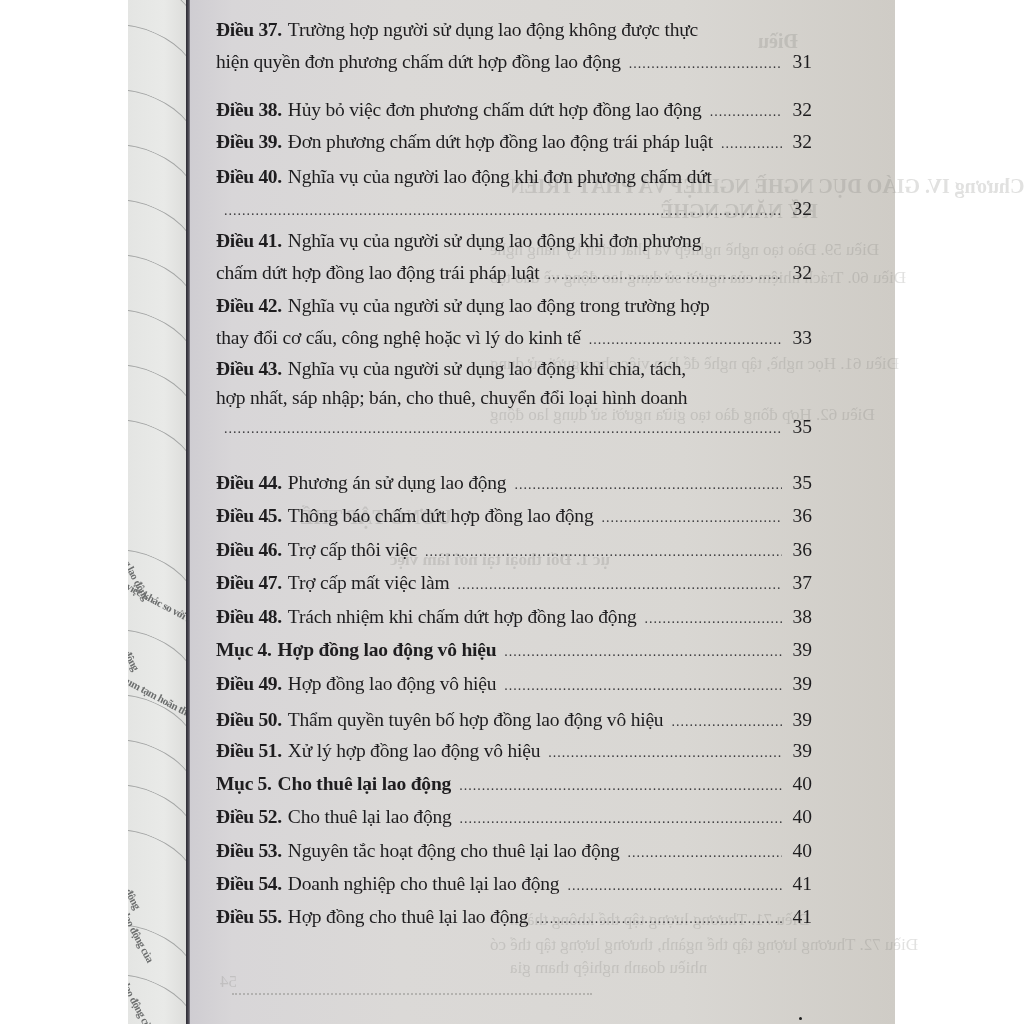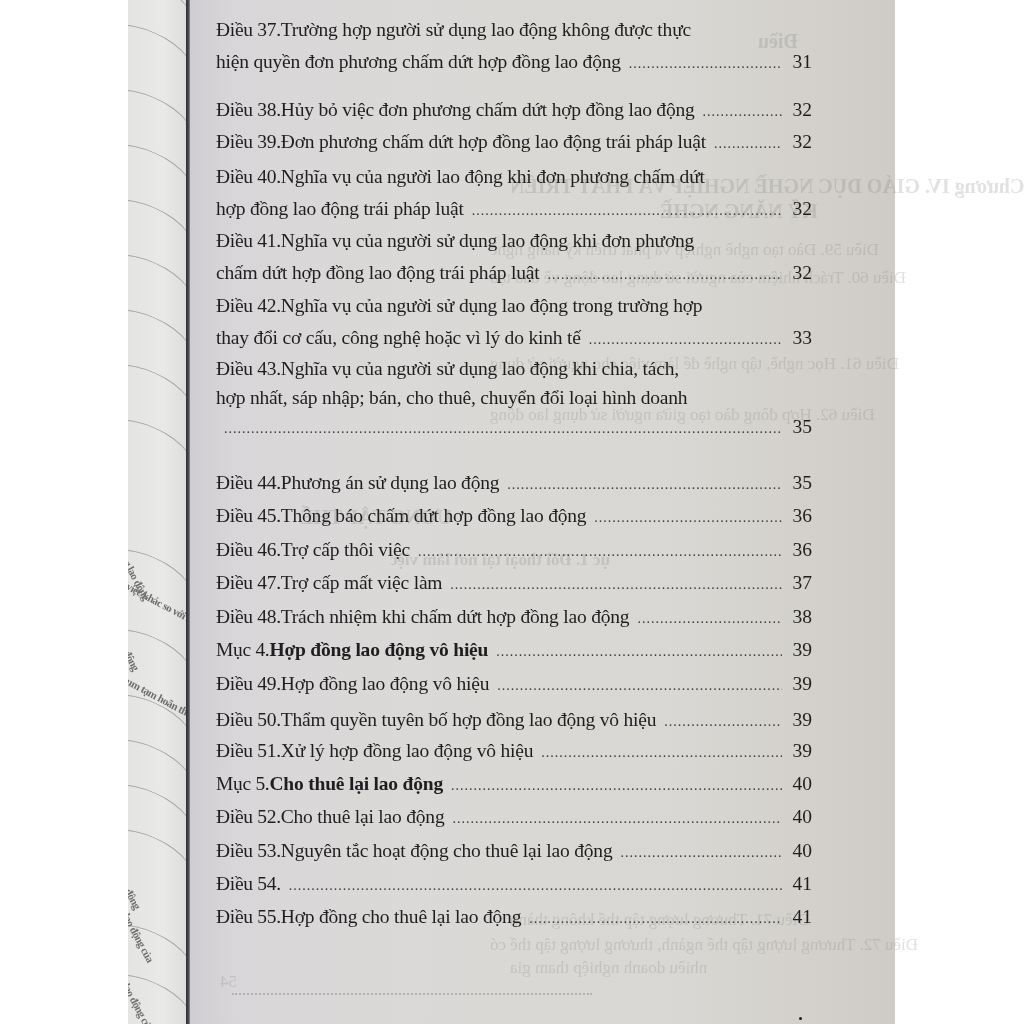--- a/index.html
+++ b/index.html
@@ -83,21 +83,22 @@
       font-size: 19.5px;
       line-height: 27px;
       color: #1e1d1f;
     }
     .entry .line {
       display: flex;
       align-items: baseline;
       white-space: nowrap;
     }
     .entry .lead {
-      font-weight: normal;
+      font-weight: bold;
+      margin-right: 6px;
       letter-spacing: -0.3px;
     }
     .entry .title-text {
       letter-spacing: -0.2px;
     }
     .entry.section .title-text { font-weight: bold; }
     .entry .dots {
       flex: 1 1 auto;
       overflow: hidden;
       margin: 0 6px 0 8px;
@@ -209,21 +210,20 @@
             <span class="dots"></span>
             <span class="pg">32</span>
           </div>
         </div>
         <div class="entry" style="position: absolute; left: 0px; width: 596px; top: 147px; line-height: 32px;">
           <div class="line">
             <span class="lead">Điều 40.</span>
             <span class="title-text">Nghĩa vụ của người lao động khi đơn phương chấm dứt</span>
           </div>
           <div class="line">
-            <span class="title-text">hợp đồng lao động trái pháp luật</span>
             <span class="dots"></span>
             <span class="pg">32</span>
           </div>
         </div>
         <div class="entry" style="position: absolute; left: 0px; width: 596px; top: 211px; line-height: 32px;">
           <div class="line">
             <span class="lead">Điều 41.</span>
             <span class="title-text">Nghĩa vụ của người sử dụng lao động khi đơn phương</span>
           </div>
           <div class="line">
@@ -348,20 +348,21 @@
           <div class="line">
             <span class="lead">Điều 53.</span>
             <span class="title-text">Nguyên tắc hoạt động cho thuê lại lao động</span>
             <span class="dots"></span>
             <span class="pg">40</span>
           </div>
         </div>
         <div class="entry" style="position: absolute; left: 0px; width: 596px; top: 854px; line-height: 32px;">
           <div class="line">
             <span class="lead">Điều 54.</span>
+            <span class="title-text">Doanh nghiệp cho thuê lại lao động</span>
             <span class="dots"></span>
             <span class="pg">41</span>
           </div>
         </div>
         <div class="entry" style="position: absolute; left: 0px; width: 596px; top: 887px; line-height: 32px;">
           <div class="line">
             <span class="lead">Điều 55.</span>
             <span class="title-text">Hợp đồng cho thuê lại lao động</span>
             <span class="dots"></span>
             <span class="pg">41</span>

